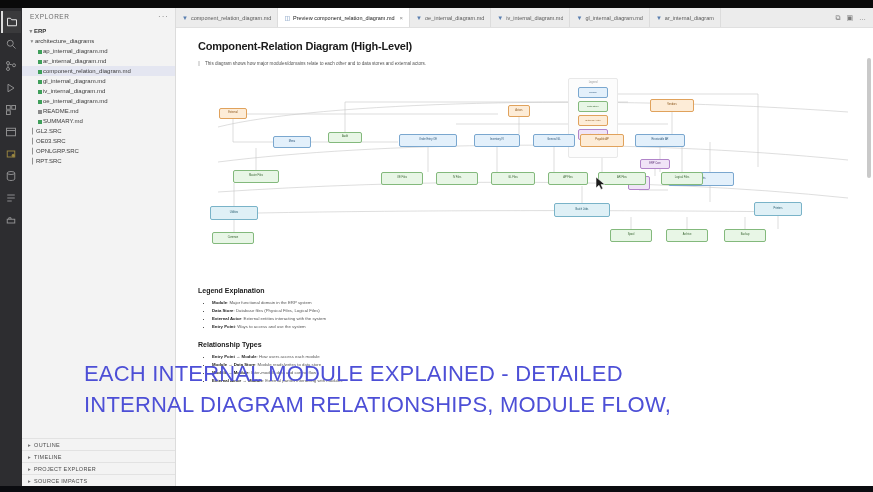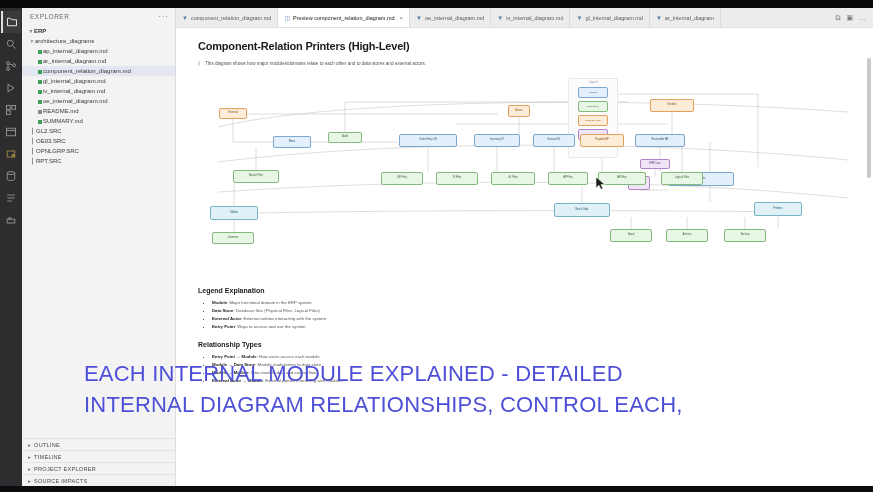--- a/index.html
+++ b/index.html
@@ -277,21 +277,21 @@
           </div>
         </div>
       <div class="tabactions">
         <span>⧉</span>
         <span>▣</span>
         <span>…</span>
       </div>
     </div>
 
     <div class="doc">
-      <div class="doc-title">Component-Relation Printers (High-Level)</div>
+      <div class="doc-title">Component-Relation Diagram (High-Level)</div>
       <div class="doc-sub">This diagram shows how major modules/domains relate to each other and to data stores and external actors.</div>
 
       <div class="diagram">
         <svg width="660" height="205">
           <g stroke="#c8c8c8" stroke-width="0.6" fill="none">
             <path d="M35 42 H300"></path>
               <path d="M35 47 V70 H75"></path>
             <path d="M113 70 H200"></path>
               <path d="M321 45 V62"></path>
             <path d="M474 40 V62"></path>
@@ -381,17 +381,17 @@
       <div class="scroll"></div>
     </div>
   </div>
 
   <svg class="cursor" width="9" height="13" viewBox="0 0 9 13">
     <path d="M0 0 L0 11 L3 8.3 L5 12.4 L6.9 11.6 L5 7.6 L8.6 7.3 Z" fill="#1b1b1b" stroke="#fff" stroke-width=".6"></path>
   </svg>
 
   <div class="overlay">
     <div class="ovline" style="color: rgb(77, 79, 214);">EACH INTERNAL MODULE EXPLAINED - DETAILED</div>
-    <div class="ovline" style="color: rgb(77, 79, 214);">INTERNAL DIAGRAM  RELATIONSHIPS, CONTROL EACH,</div>
+    <div class="ovline" style="color: rgb(77, 79, 214);">INTERNAL DIAGRAM  RELATIONSHIPS, MODULE FLOW,</div>
   </div>
 
   <div class="strip-bot"></div>
 </div>
 
 </body></html>

